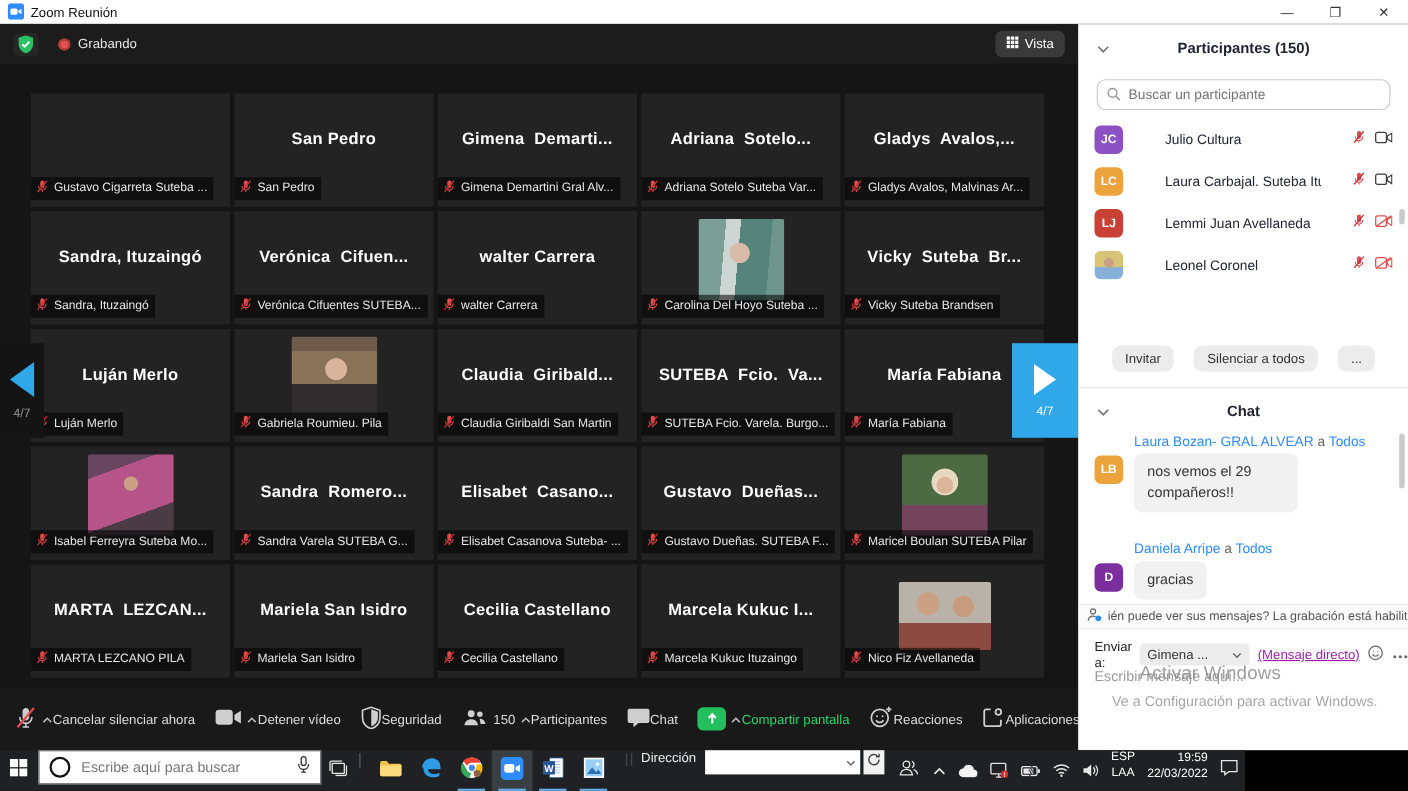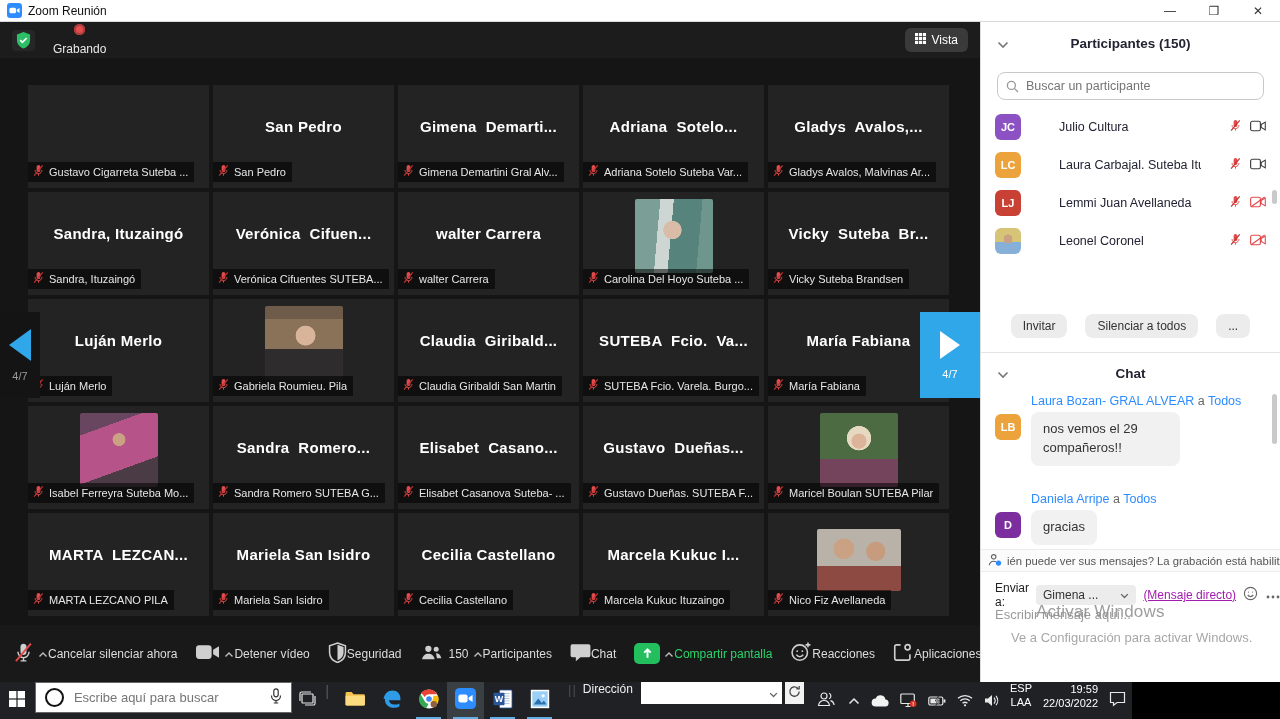--- a/index.html
+++ b/index.html
@@ -12,21 +12,21 @@
   .titlebar .ttl{font-size:12px;color:#111;}
   .wincontrols{margin-left:auto;display:flex;height:100%;}
   .wincontrols span{width:44px;display:flex;align-items:center;justify-content:center;
                     font-size:12px;color:#333;cursor:default;}
   
   .main{position:absolute;top:22px;left:0;width:1280px;height:660px;}
   .video{position:absolute;left:0;top:0;width:980px;height:660px;background:#151515;}
   .topbar{position:absolute;top:0;left:0;width:980px;height:36px;background:#1c1c1c;
           display:flex;align-items:center;padding:0 12px;box-sizing:border-box;}
   .shieldchip{background:#262626;border-radius:4px;padding:2px 4px;display:flex;align-items:center;}
-  .recchip{display:flex;align-items:center;gap:7px;margin-left:18px;flex-direction:column;}
+  .recchip{display:flex;align-items:center;gap:7px;margin-left:18px;}
   .recdot{width:11px;height:11px;border-radius:50%;background:#e05050;box-shadow:inset 0 0 0 2px #b23a3a;}
   .reclabel{font-size:12px;color:#e8e8e8;}
   .vistabtn{margin-left:auto;background:#3a3a3a;border-radius:6px;color:#fff;font-size:12px;
             display:flex;align-items:center;gap:6px;padding:5px 10px;}
   
   .grid{position:absolute;left:28px;top:63px;display:grid;
         grid-template-columns:repeat(5,181px);grid-auto-rows:103px;gap:4px;}
   .tile{background:#232323;position:relative;overflow:hidden;}
   .tile .center{position:absolute;inset:0 0 20px 0;display:flex;align-items:center;justify-content:center;
         font-weight:bold;font-size:15px;color:#fff;letter-spacing:.3px;white-space:pre;}
@@ -389,21 +389,21 @@
     </div>
   </div>
           <div class="tile">
     <div class="center">Sandra  Romero...</div>
     <div class="nlabel">
       <span><svg width="13" height="13" viewBox="0 0 16 16">
                   <path d="M8 1.3c1.3 0 2.3 1 2.3 2.3v4c0 1.3-1 2.3-2.3 2.3S5.7 8.9 5.7 7.6v-4C5.7 2.3 6.7 1.3 8 1.3z" fill="#e14b4b"></path>
                   <path d="M3.8 7.4v.3c0 2.3 1.9 4.2 4.2 4.2s4.2-1.9 4.2-4.2v-.3M8 11.9v2.4" stroke="#e14b4b" stroke-width="1.2" fill="none"></path>
                   <line x1="2.6" y1="14.2" x2="13.2" y2="1.6" stroke="#c03333" stroke-width="1.5"></line>
                 </svg></span>
-      <span>Sandra Romero SUTEBA G...</span>
+      <span>Sandra Varela SUTEBA G...</span>
     </div>
   </div>
           <div class="tile">
     <div class="center">Elisabet  Casano...</div>
     <div class="nlabel">
       <span><svg width="13" height="13" viewBox="0 0 16 16">
                   <path d="M8 1.3c1.3 0 2.3 1 2.3 2.3v4c0 1.3-1 2.3-2.3 2.3S5.7 8.9 5.7 7.6v-4C5.7 2.3 6.7 1.3 8 1.3z" fill="#e14b4b"></path>
                   <path d="M3.8 7.4v.3c0 2.3 1.9 4.2 4.2 4.2s4.2-1.9 4.2-4.2v-.3M8 11.9v2.4" stroke="#e14b4b" stroke-width="1.2" fill="none"></path>
                   <line x1="2.6" y1="14.2" x2="13.2" y2="1.6" stroke="#c03333" stroke-width="1.5"></line>
                 </svg></span>

